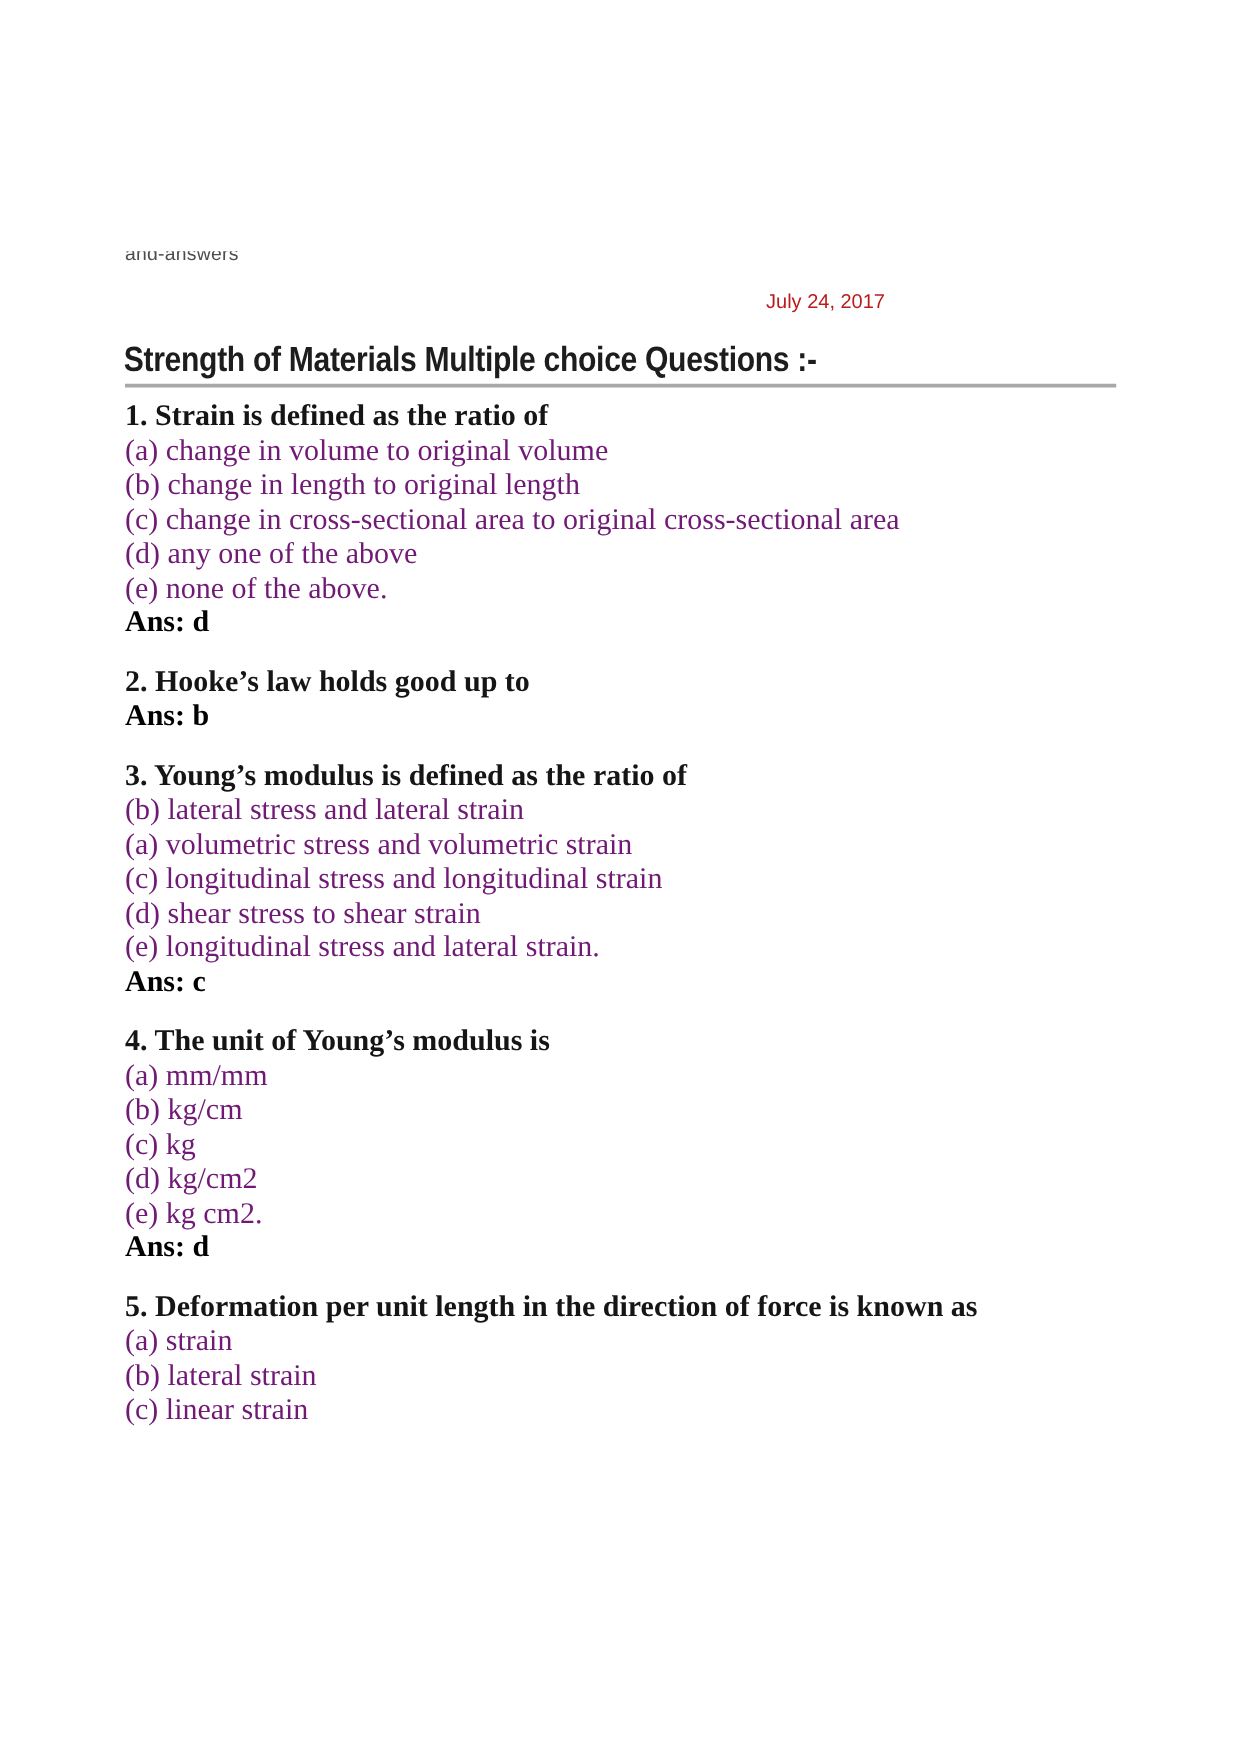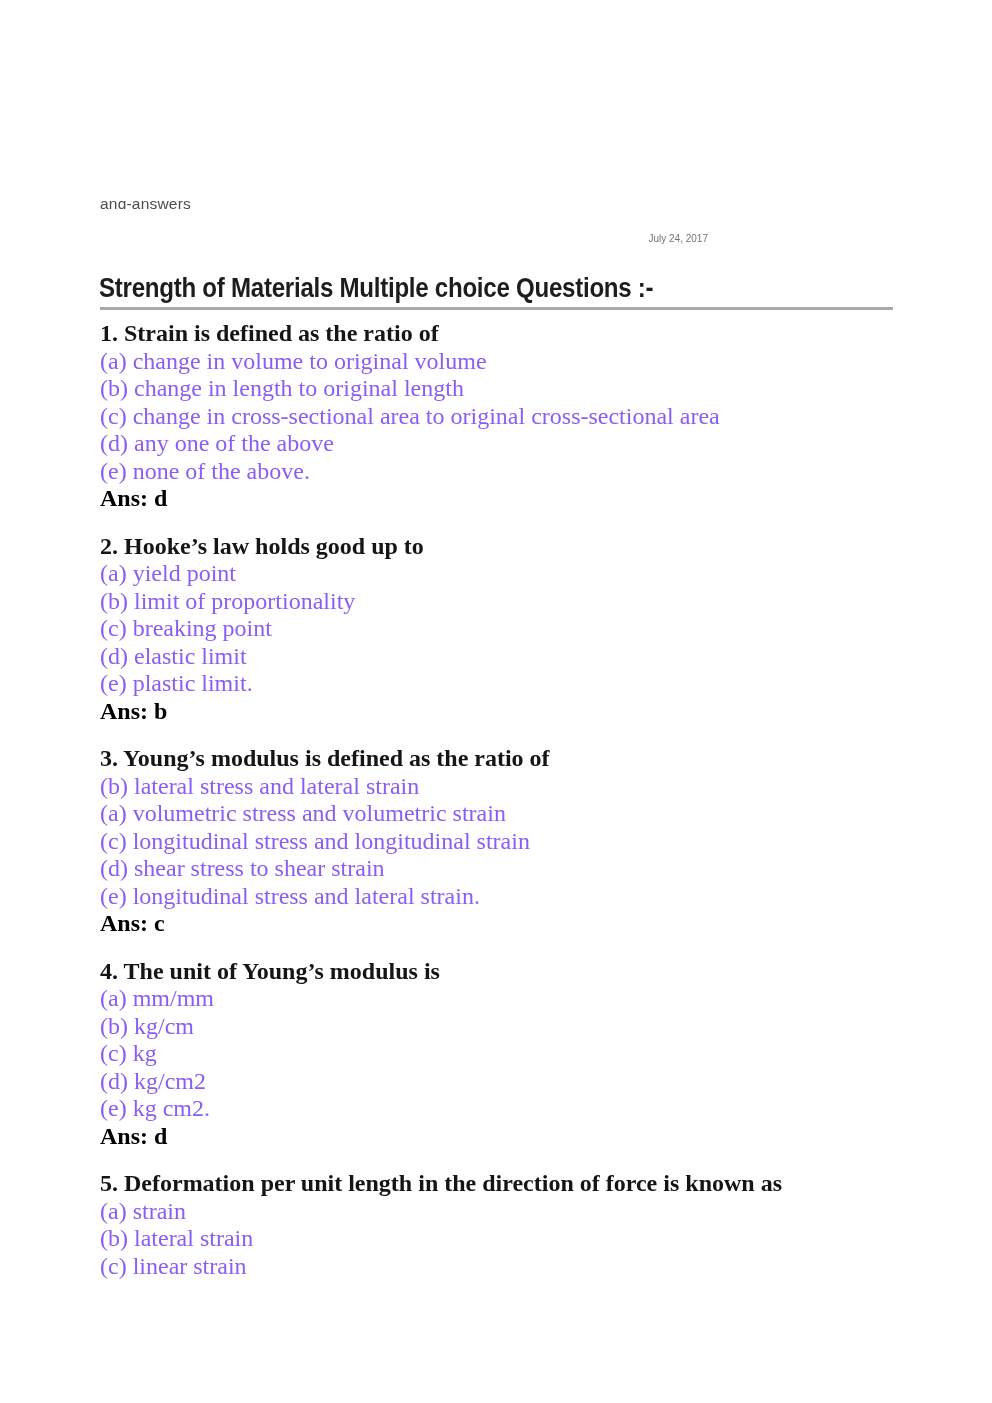--- a/index.html
+++ b/index.html
@@ -20,21 +20,21 @@
     position: absolute; left: 100px; top: 201px;
     height: 14px; overflow: hidden;
     font-family: "Liberation Sans", sans-serif;
     font-size: 15.5px; letter-spacing: 0.2px;
     color: #4d4d4d;
   }
   .clipped-url .clip-inner { display: block; margin-top: -7px; line-height: 20px; }
   .pub-date {
     position: absolute; top: 233px; right: 100px;
     font-family: "Liberation Sans", sans-serif;
-    font-size: 10px; color: #737373;
+    font-size: 16px; color: #b91c1c;
   }
   .page-title {
     position: absolute; left: 99px; top: 272px;
     font-family: "Liberation Sans", sans-serif;
     font-weight: bold; font-size: 28px;
     letter-spacing: -0.3px; white-space: nowrap;
     color: #1d1d1d;
     transform: scaleX(0.86); transform-origin: left center;
   }
   .title-rule {
@@ -42,21 +42,21 @@
     width: 793px; height: 3px;
     background: #a8a8a8;
   }
   .questions {
     position: absolute; left: 100px; top: 320px;
     width: 800px;
     font-size: 24px; line-height: 27.5px;
   }
   .question { margin-bottom: 20px; }
   .q-heading { font-weight: bold; color: #151515; }
-  .q-option { font-weight: normal; color: #8b5cf6; }
+  .q-option { font-weight: normal; color: #701a75; }
   .q-answer { font-weight: bold; color: #000000; }
 </style>
 </head>
 <body>
 
 <div class="page">
 
   <div class="clipped-url">
     <span class="clip-inner">and-answers</span>
   </div>
@@ -76,28 +76,20 @@
           <p class="q-option">(b) change in length to original length</p>
           <p class="q-option">(c) change in cross-sectional area to original cross-sectional area</p>
           <p class="q-option">(d) any one of the above</p>
           <p class="q-option">(e) none of the above.</p>
         </div>
     <p class="q-answer"><span>Ans:</span> <span>d</span></p>
   </section>
 
   <section class="question">
     <p class="q-heading"><span>2.</span> <span>Hooke’s law holds good up to</span></p>
-    <div>
-
-    <p class="q-option">(a) yield point</p>
-          <p class="q-option">(b) limit of proportionality</p>
-          <p class="q-option">(c) breaking point</p>
-          <p class="q-option">(d) elastic limit</p>
-          <p class="q-option">(e) plastic limit.</p>
-        </div>
     <p class="q-answer"><span>Ans:</span> <span>b</span></p>
   </section>
 
   <section class="question">
     <p class="q-heading"><span>3.</span> <span>Young’s modulus is defined as the ratio of</span></p>
     <div>
 
     <p class="q-option">(b) lateral stress and lateral strain</p>
           <p class="q-option">(a) volumetric stress and volumetric strain</p>
           <p class="q-option">(c) longitudinal stress and longitudinal strain</p>

